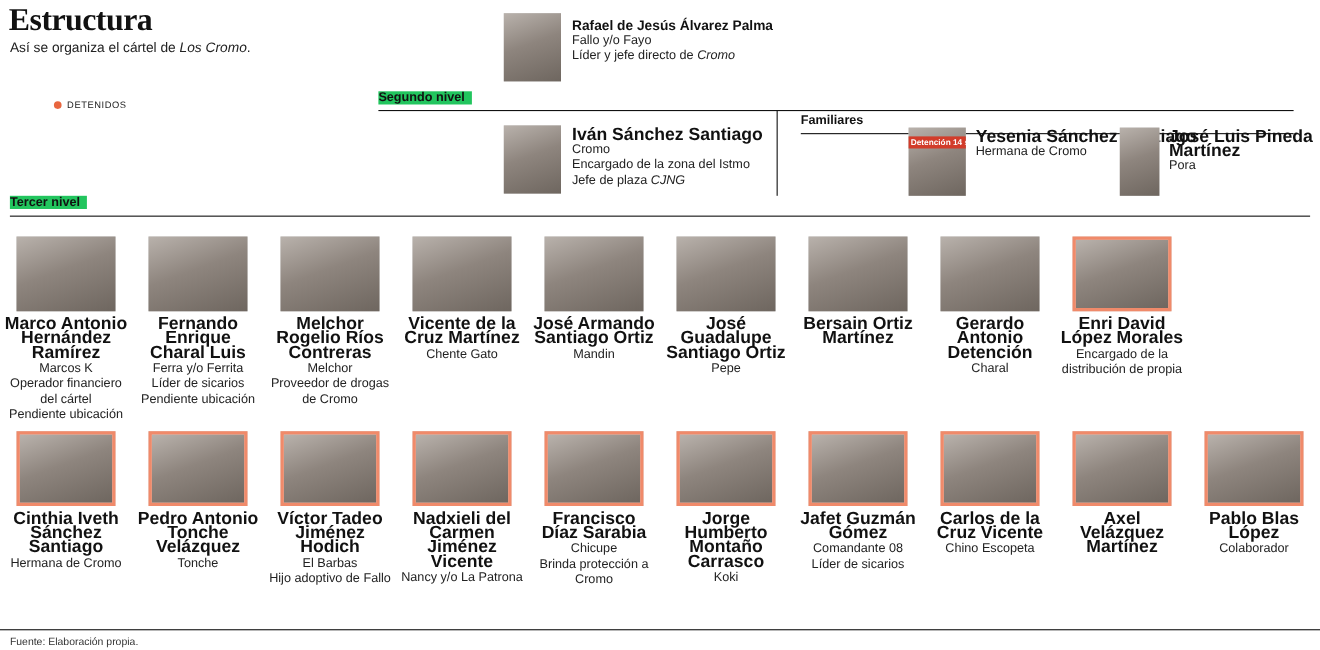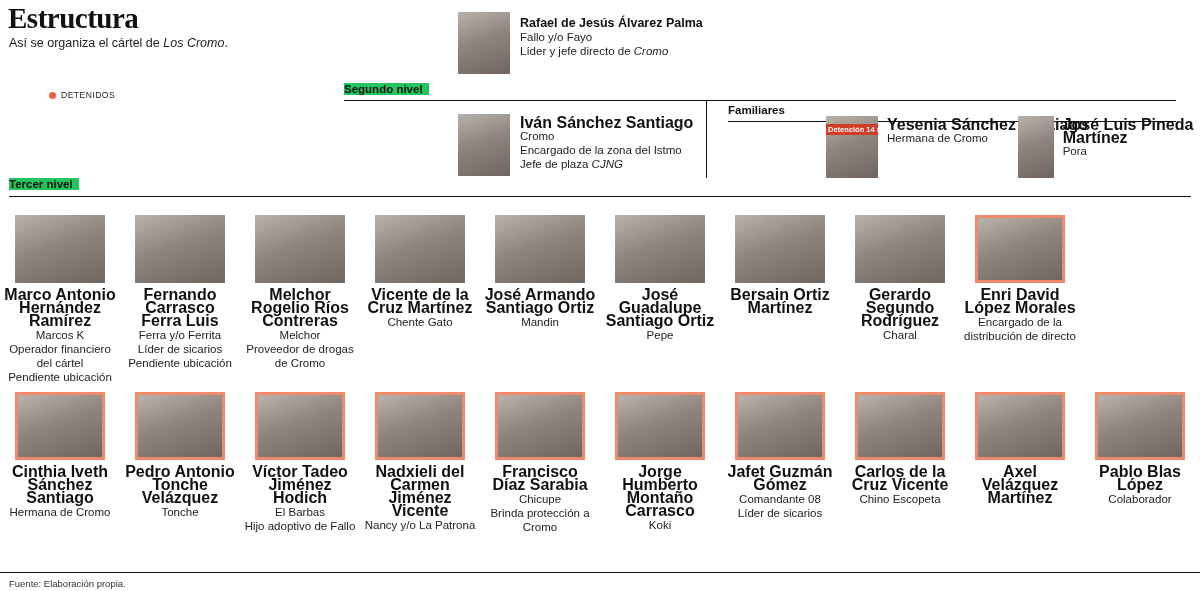--- a/index.html
+++ b/index.html
@@ -203,21 +203,21 @@
   <div class="row" id="row3">
     <div class="cell">
       <div class="photo plain"></div>
       <div class="pname">Marco Antonio Hernández Ramírez</div>
       <div class="palias">Marcos K</div>
       <div class="prole">Operador financiero del cártel</div>
       <div class="prole">Pendiente ubicación</div>
     </div>
     <div class="cell">
       <div class="photo plain"></div>
-      <div class="pname">Fernando Carrasco Ferra Luis</div>
+      <div class="pname">Fernando Enrique Charal Luis</div>
       <div class="palias">Ferra y/o Ferrita</div>
       <div class="prole">Líder de sicarios</div>
       <div class="prole">Pendiente ubicación</div>
     </div>
     <div class="cell">
       <div class="photo plain"></div>
       <div class="pname">Melchor Rogelio Ríos Contreras</div>
       <div class="palias">Melchor</div>
       <div class="prole">Proveedor de drogas de Cromo</div>
     </div>
@@ -235,27 +235,27 @@
       <div class="photo plain"></div>
       <div class="pname">José Guadalupe Santiago Ortiz</div>
       <div class="palias">Pepe</div>
     </div>
     <div class="cell">
       <div class="photo plain"></div>
       <div class="pname">Bersain Ortiz Martínez</div>
     </div>
     <div class="cell">
       <div class="photo plain"></div>
-      <div class="pname">Gerardo Segundo Rodríguez</div>
+      <div class="pname">Gerardo Antonio Detención</div>
       <div class="palias">Charal</div>
     </div>
     <div class="cell">
       <div class="photo detained"></div>
       <div class="pname">Enri David López Morales</div>
-      <div class="prole">Encargado de la distribución de directo</div>
+      <div class="prole">Encargado de la distribución de propia</div>
     </div>
   </div>
 
   <div class="row" id="row4">
     <div class="cell">
       <div class="photo detained"></div>
       <div class="pname">Cinthia Iveth Sánchez Santiago</div>
       <div class="prole">Hermana de Cromo</div>
     </div>
     <div class="cell">

